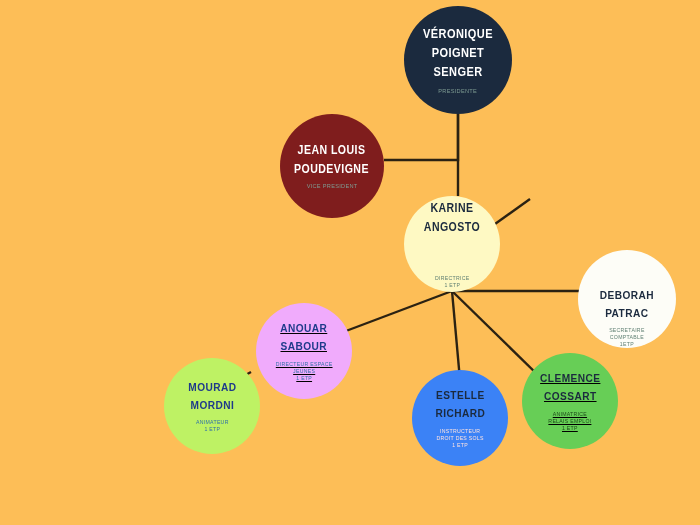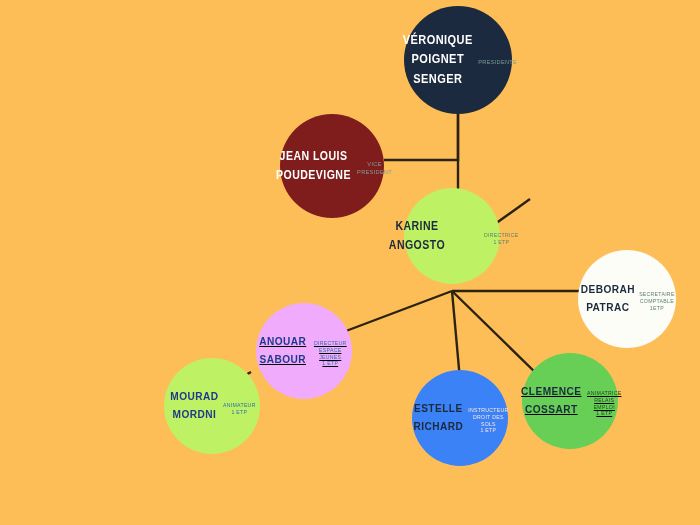--- a/index.html
+++ b/index.html
@@ -22,20 +22,21 @@
     position: absolute;
     left: 0;
     top: 0;
     width: 700px;
     height: 525px;
   }
   .node {
     position: absolute;
     border-radius: 50%;
     display: flex;
+    flex-direction: column;
     align-items: center;
     justify-content: center;
     text-align: center;
     box-sizing: border-box;
     z-index: 5;
   }
   .node .nm {
     font-weight: bold;
     letter-spacing: 0.5px;
     line-height: 1.55;
@@ -73,23 +74,23 @@
   #n-vanessa {
     left: 508px; top: 130px;
     width: 92px; height: 92px;
     background: #E6E7E6;
   }
   #n-vanessa .nm { color: #1B2A3E; font-size: 11px; }
   #n-vanessa .sub { color: #5E7F72; font-size: 5.5px; }
 
   
   #n-karine {
-    left: 404px; top: 188px;
-    width: 96px; height: 96px;
-    background: #bef264;
+    left: 404px; top: 196px;
+    width: 96px; height: 96px;
+    background: #fef9c3;
     gap: 34px;
   }
   #n-karine .nm { color: #1B2A3E; font-size: 12px; }
   #n-karine .sub { color: #5E7F72; font-size: 5.5px; }
 
   
   #n-deborah {
     left: 578px; top: 250px;
     width: 98px; height: 98px;
     background: #FDFDF7;

